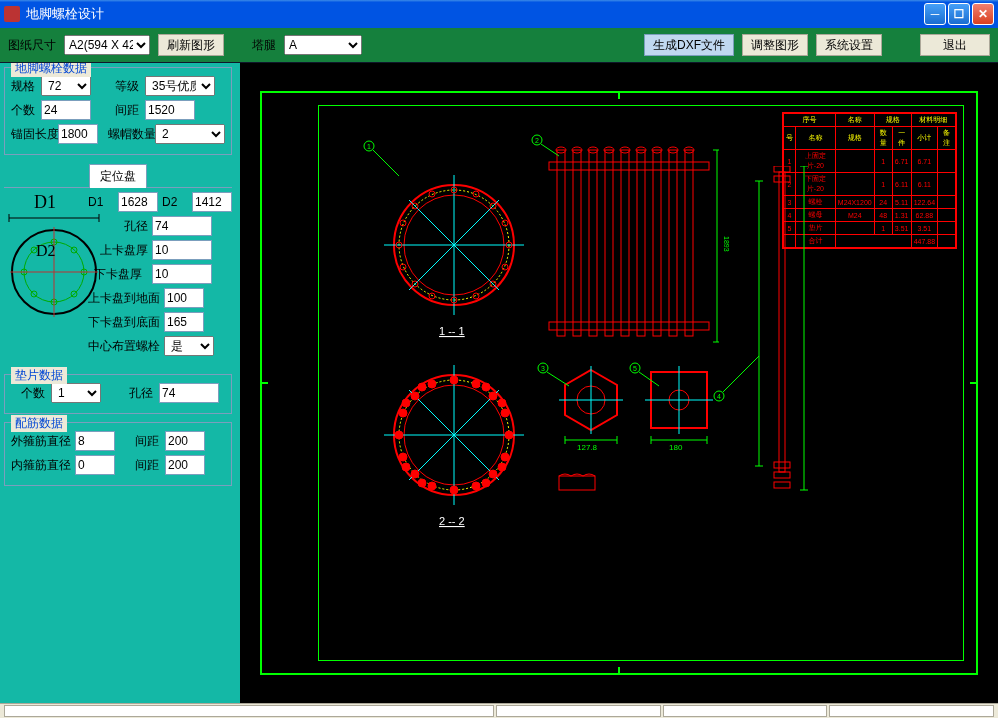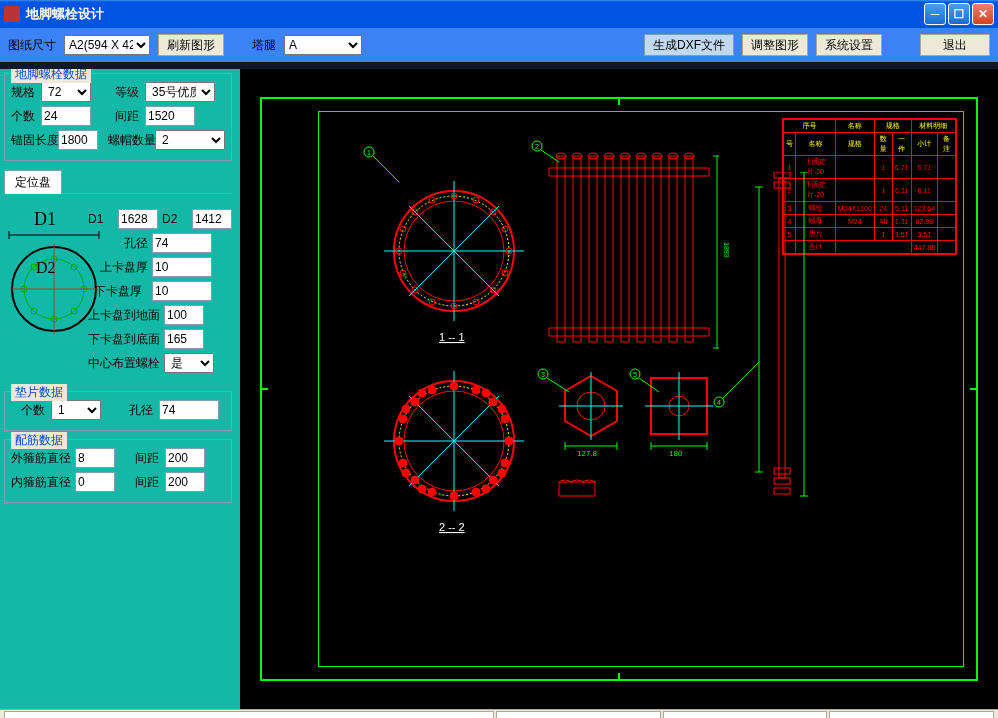--- a/index.html
+++ b/index.html
@@ -1,26 +1,26 @@
 <!DOCTYPE html>
 <html><head>
 <meta charset="utf-8">
 <style>
 * { box-sizing: border-box; margin: 0; padding: 0; }
 body { font-family: "Microsoft YaHei", "SimSun", sans-serif; font-size: 12px; background: #ece9d8; width: 998px; height: 718px; overflow: hidden; }
 
 .titlebar { background: linear-gradient(to bottom, #3c8be8 0%, #0054e3 8%, #0054e3 92%, #0054e3 100%); height: 28px; display: flex; align-items: center; padding: 0 4px; color: #fff; }
 .titlebar .icon { width: 16px; height: 16px; background: #b33; margin-right: 6px; border-radius: 2px; }
-.titlebar .title { font-weight: bold; font-size: 13px; flex: 1; }
+.titlebar .title { font-weight: normal; font-size: 13px; flex: 1; }
 .winbtns { display: flex; gap: 2px; }
 .winbtn { width: 22px; height: 22px; border: 1px solid #fff; border-radius: 3px; display: flex; align-items: center; justify-content: center; color: #fff; font-weight: bold; cursor: pointer; }
 .winbtn.min, .winbtn.max { background: linear-gradient(to bottom, #46a0f8, #1a6dd0); }
 .winbtn.close { background: linear-gradient(to bottom, #f08070, #d94020); }
 
-.toolbar { background: #3b82f6; padding: 6px 8px; display: flex; align-items: center; gap: 8px; border-bottom: 7px solid #0f172a; }
+.toolbar { background: #15803d; padding: 6px 8px; display: flex; align-items: center; gap: 8px; border-bottom: 1px solid #0f172a; }
 .toolbar label { white-space: nowrap; }
 .toolbar select { font-size: 12px; height: 20px; }
 .toolbar button { padding: 2px 8px; height: 22px; font-size: 12px; background: #ece9d8; border: 1px solid #aca899; cursor: pointer; }
 .toolbar button.primary { background: #c0d8f0; border: 1px solid #7b9ebd; }
 .toolbar .spacer { flex: 1; }
 
 .maincontent { display: flex; height: calc(718px - 28px - 34px - 16px); }
 .statusbar { height: 16px; background: #ece9d8; border-top: 1px solid #aca899; padding: 0 4px; display: flex; gap: 2px; }
 .statusbar > div { border: 1px solid #aca899; background: #fff; height: 12px; margin-top: 1px; }
 
@@ -32,21 +32,21 @@
 .row input[type=text], .row select { font-size: 12px; height: 20px; padding: 0 2px; }
 .row input { border: 1px solid #7b9ebd; }
 .row select { flex: 0 0 auto; }
 input.w40 { width: 40px; }
 input.w50 { width: 50px; }
 input.w60 { width: 60px; }
 select.w50 { width: 50px; }
 select.w70 { width: 70px; }
 select.w80 { width: 80px; }
 
-.tabbar { display: flex; border-bottom: 1px solid #7b9ebd; margin-top: 6px; margin-bottom: 15px; }
+.tabbar { display: flex; border-bottom: 1px solid #7b9ebd; margin-top: 6px; margin-bottom: 4px; justify-content: center; }
 .tab { padding: 3px 10px; border: 1px solid #7b9ebd; border-bottom: none; background: #fff; position: relative; top: 1px; }
 
 .diagram-d1d2 { width: 100px; height: 130px; position: relative; }
 .diagram-d1d2 .d1label { position: absolute; top: 0; left: 30px; font-size: 18px; font-family: serif; }
 .diagram-d1d2 .d2label { position: absolute; top: 50px; left: 32px; font-size: 16px; font-family: serif; }
 .diagram-d1d2 svg { position: absolute; top: 20px; left: 0; }
 
 .canvas { flex: 1; background: #000; position: relative; overflow: hidden; }
 .drawing-frame { position: absolute; top: 28px; left: 20px; right: 20px; bottom: 28px; border: 2px solid #0f0; }
 .drawing-frame-inner { position: absolute; top: 12px; left: 56px; right: 12px; bottom: 12px; border: 1px solid #0f0; }

